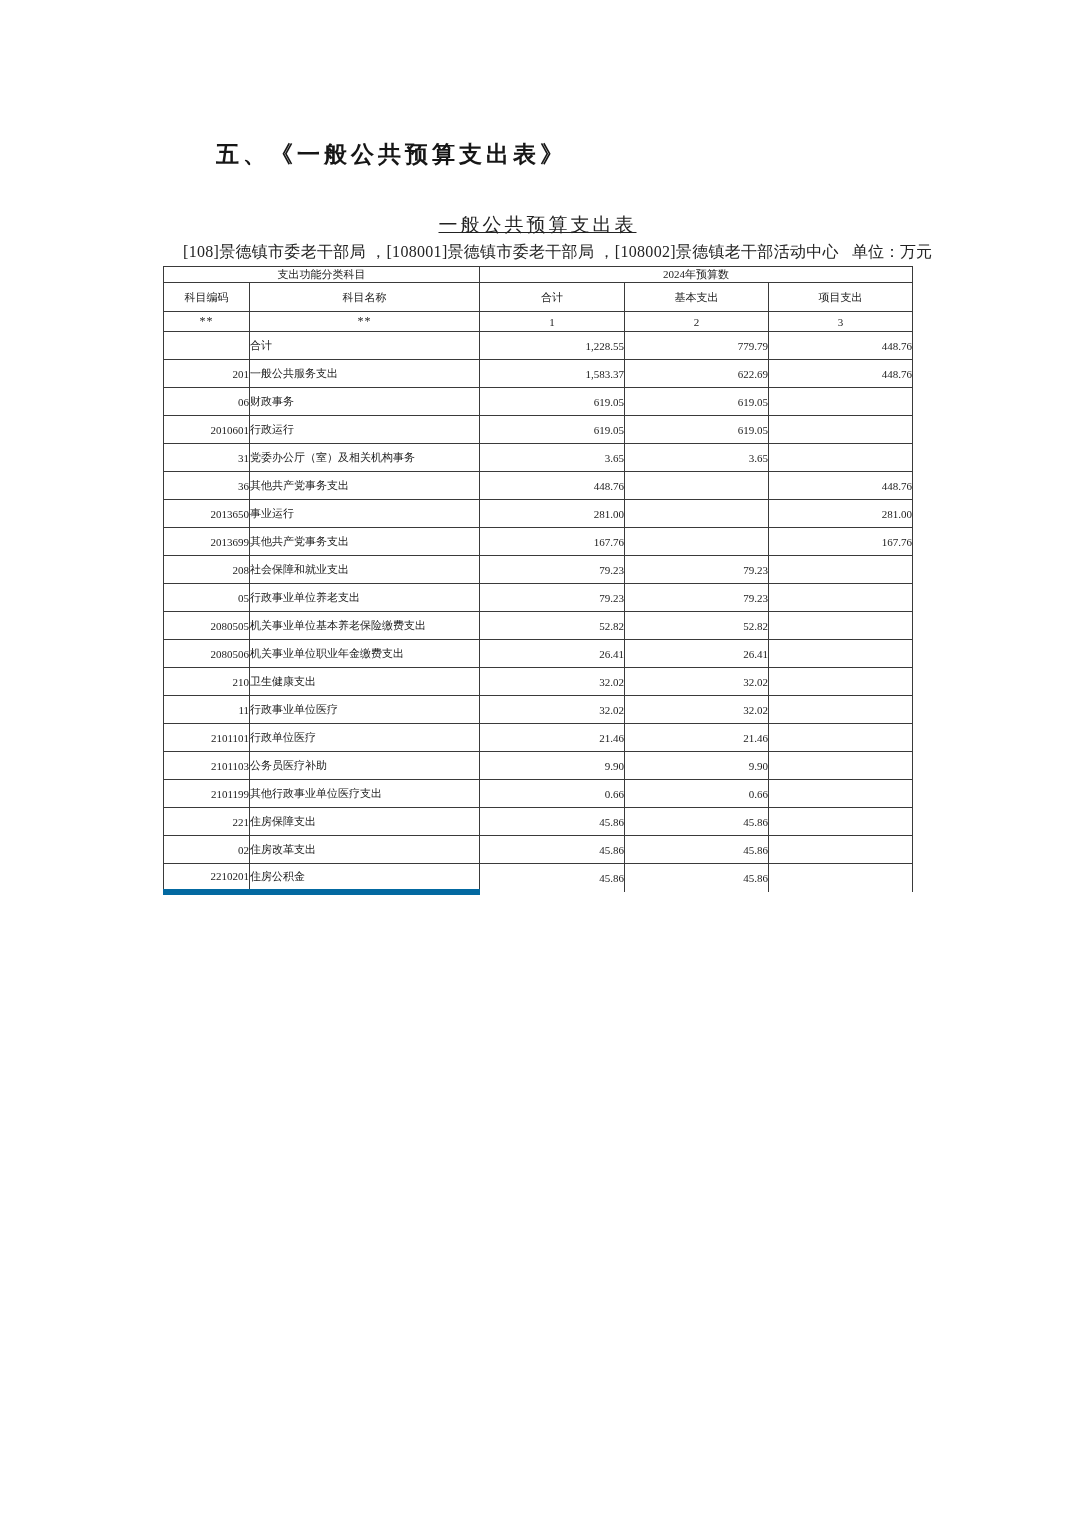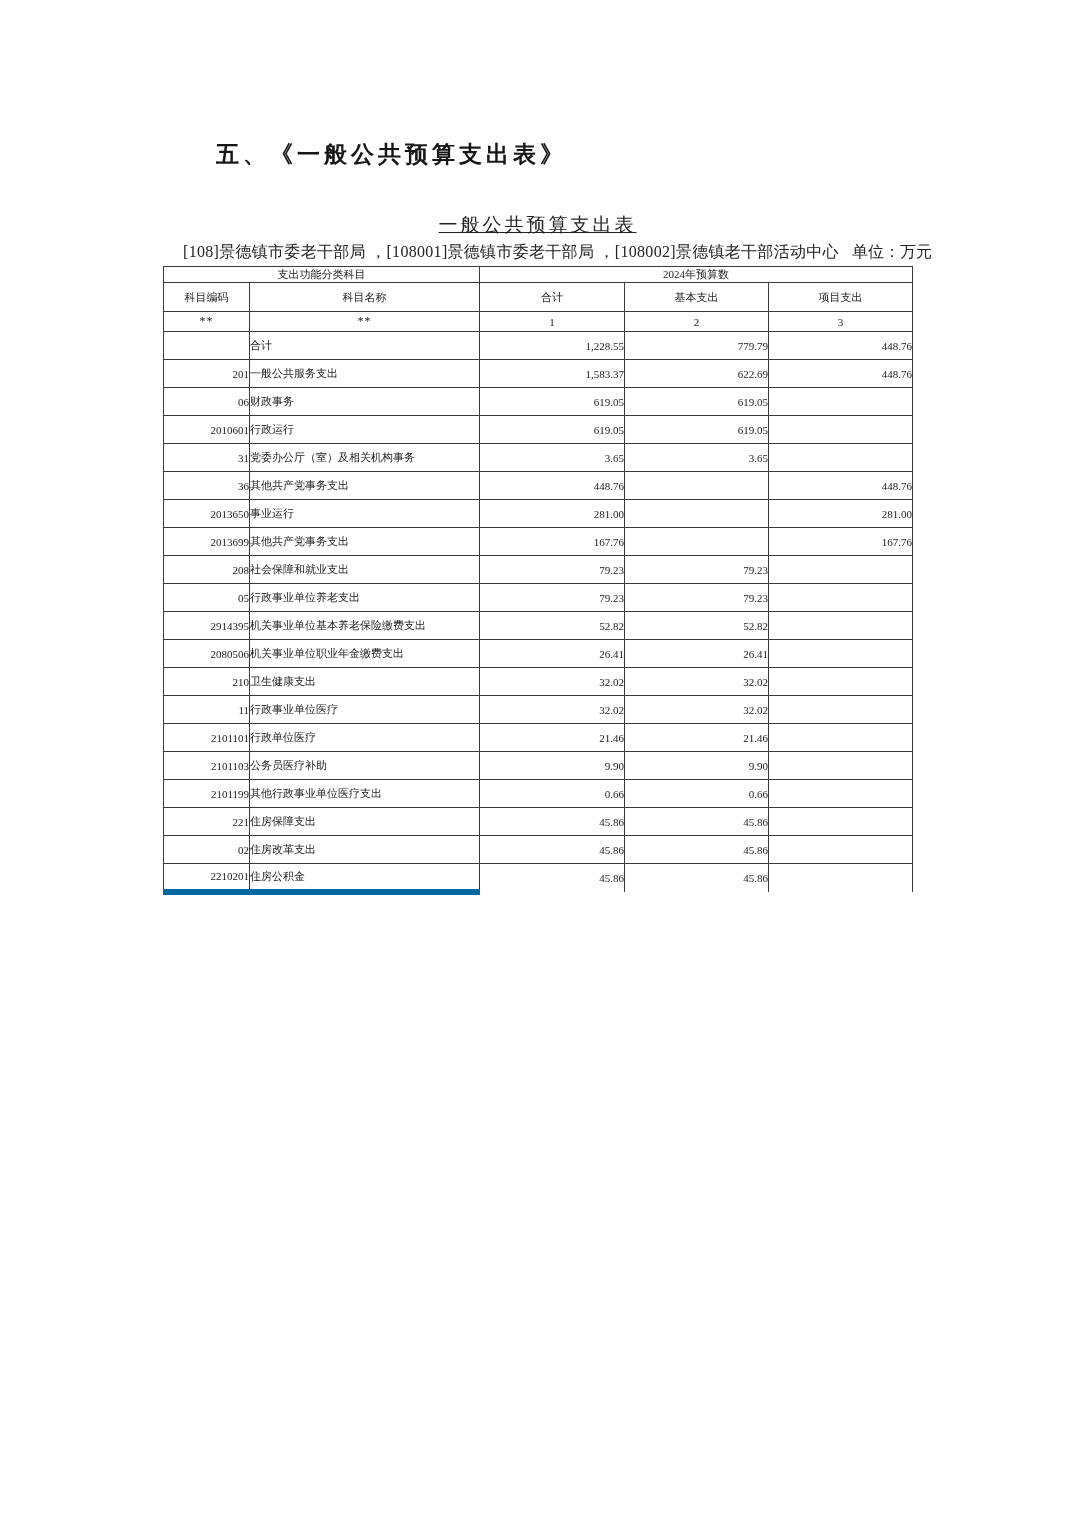--- a/index.html
+++ b/index.html
@@ -199,21 +199,21 @@
       <td class="c-num"></td>
     </tr>
         <tr class="drow">
       <td class="c-code code-lv1">05</td>
       <td class="c-name name-lv1">行政事业单位养老支出</td>
       <td class="c-num">79.23</td>
       <td class="c-num">79.23</td>
       <td class="c-num"></td>
     </tr>
         <tr class="drow">
-      <td class="c-code code-lv2">2914395</td>
+      <td class="c-code code-lv2">2080505</td>
       <td class="c-name name-lv2">机关事业单位基本养老保险缴费支出</td>
       <td class="c-num">52.82</td>
       <td class="c-num">52.82</td>
       <td class="c-num"></td>
     </tr>
         <tr class="drow">
       <td class="c-code code-lv2">2080506</td>
       <td class="c-name name-lv2">机关事业单位职业年金缴费支出</td>
       <td class="c-num">26.41</td>
       <td class="c-num">26.41</td>

